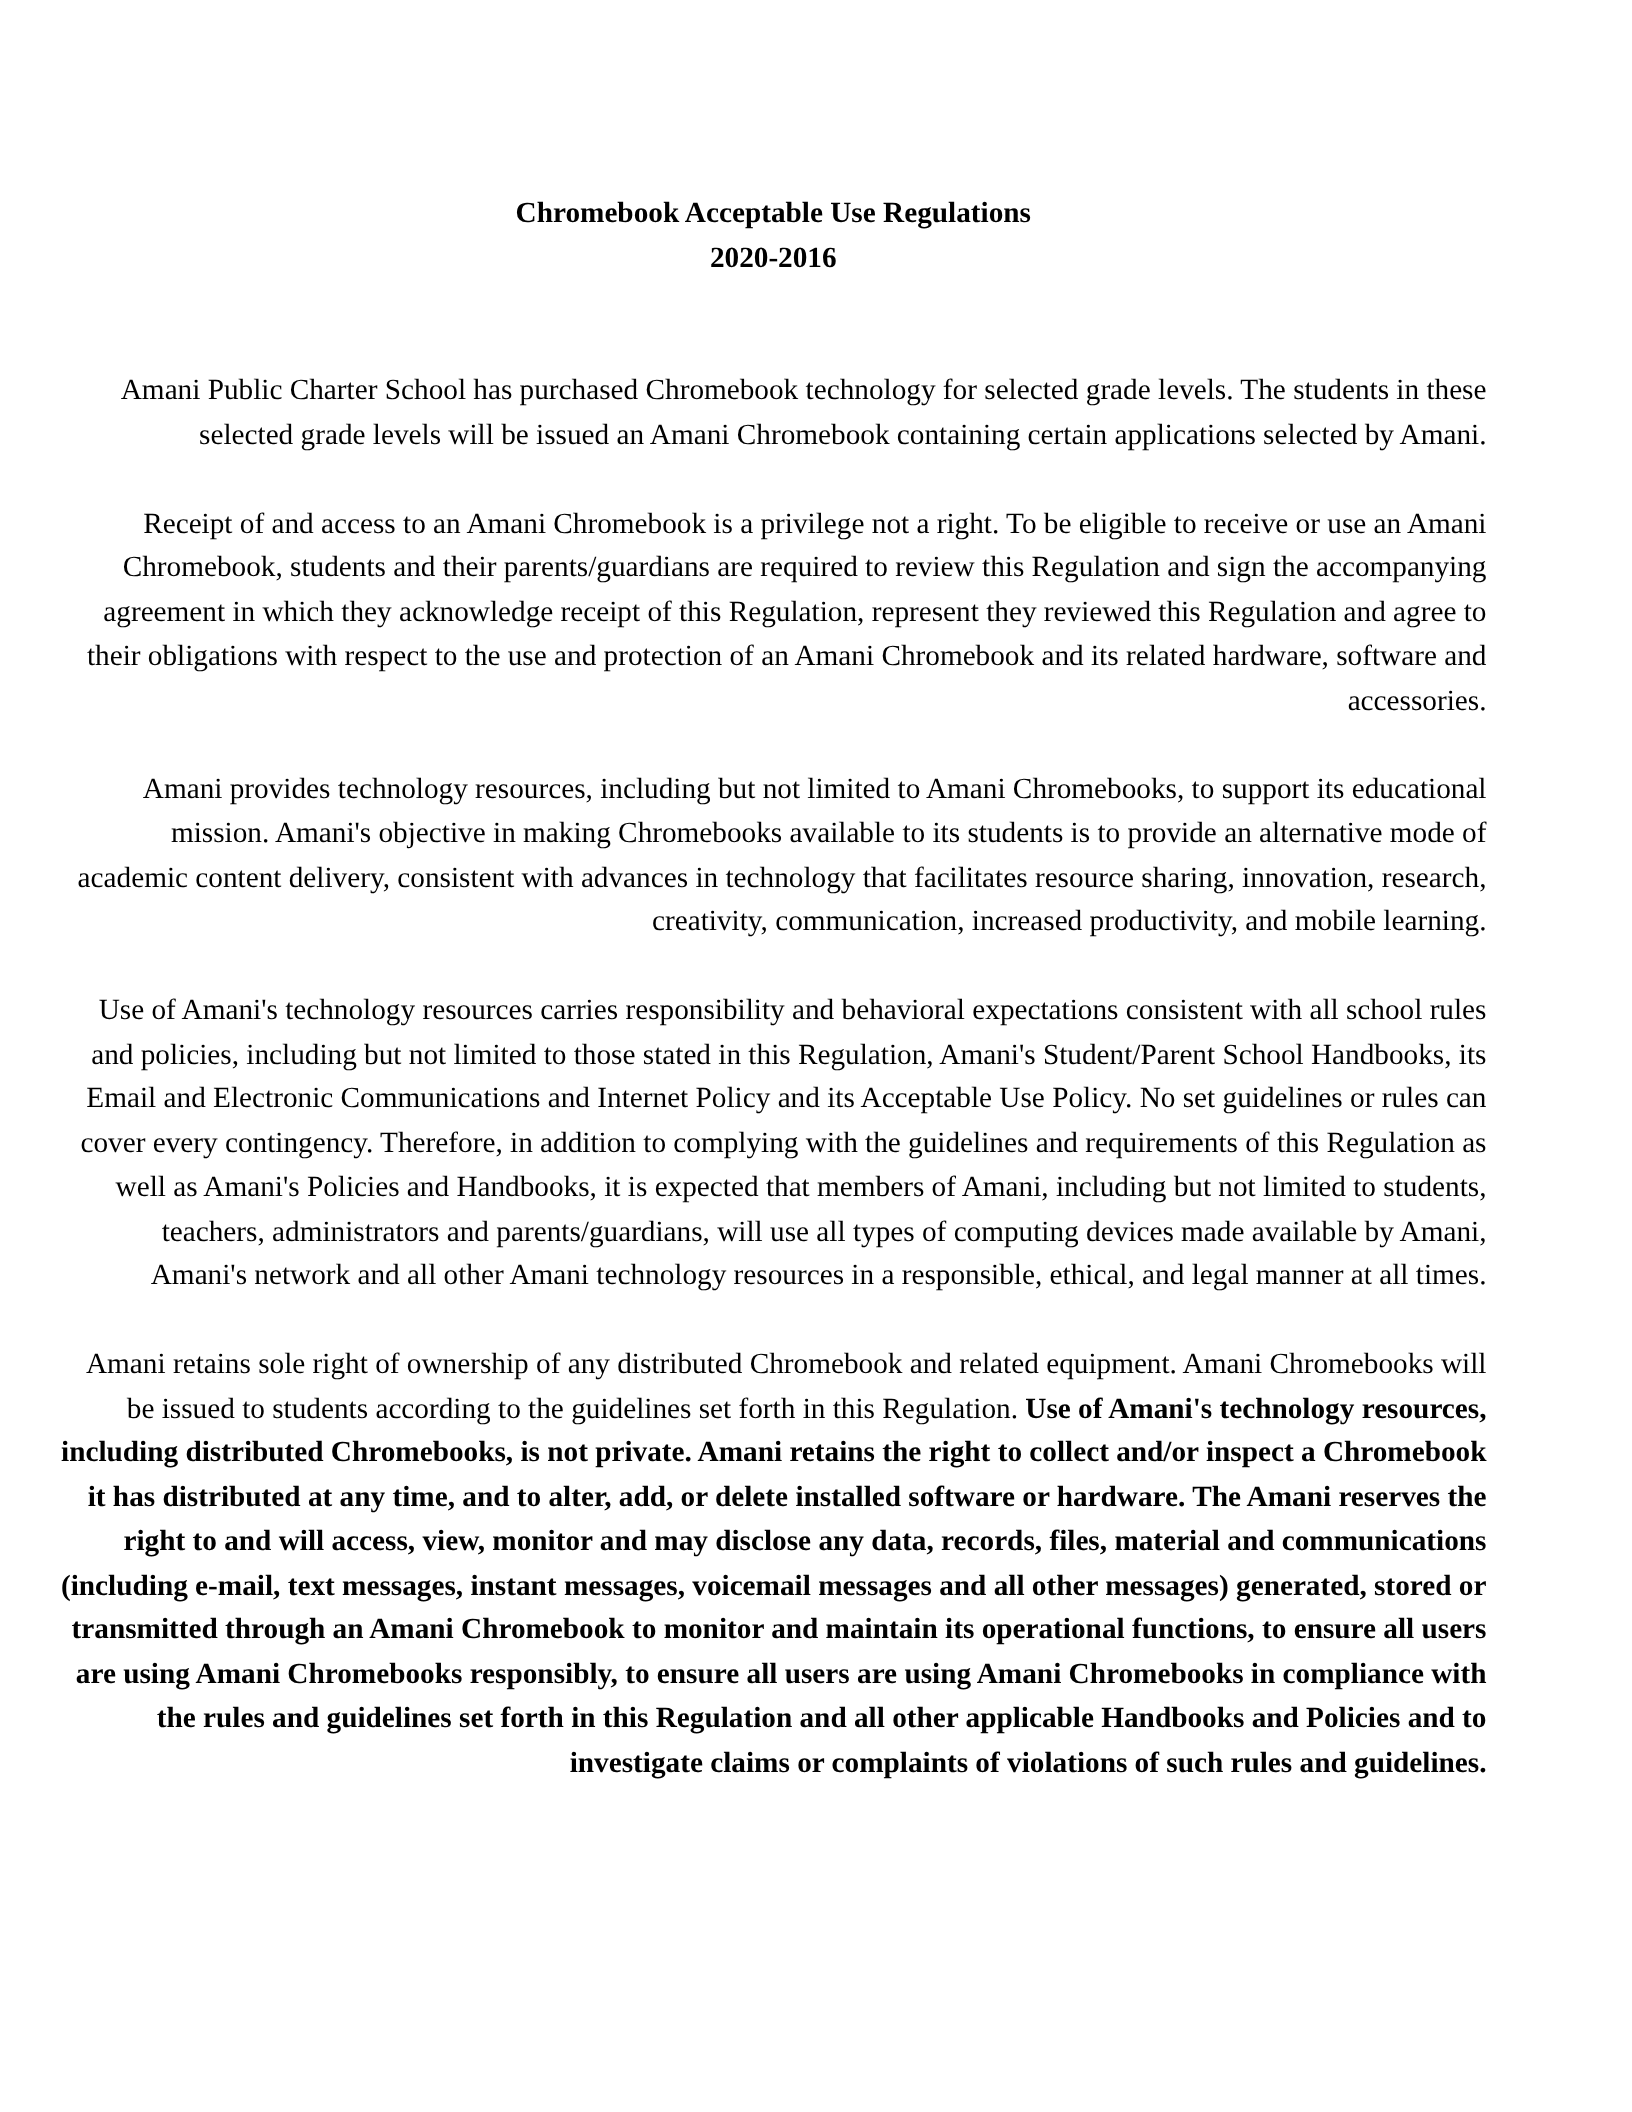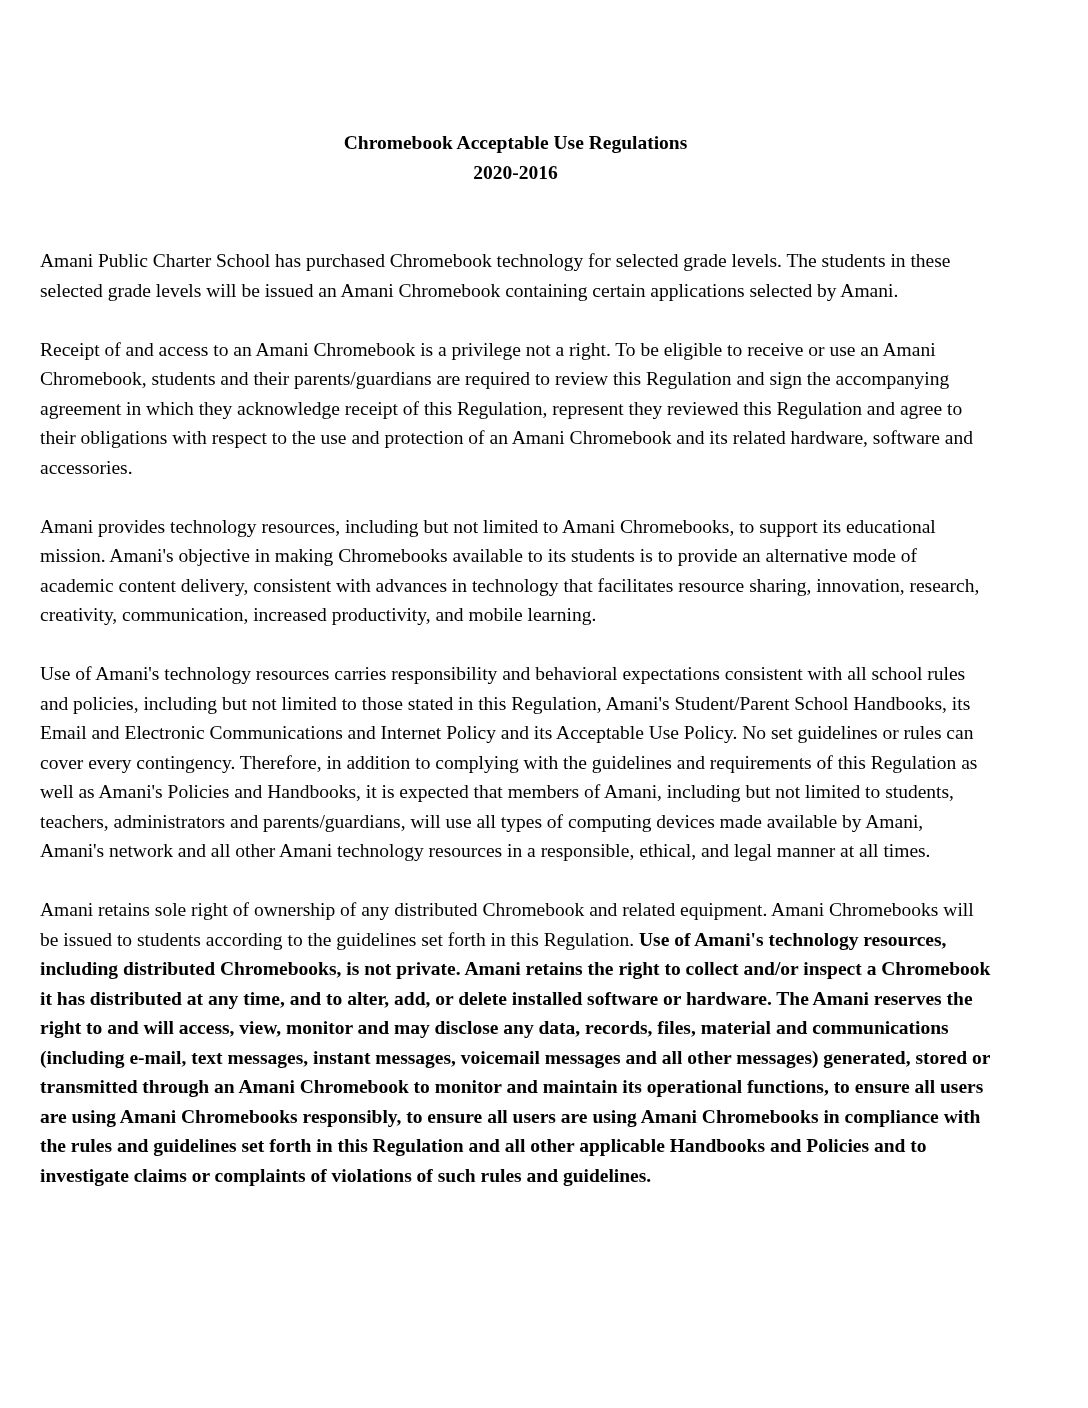--- a/index.html
+++ b/index.html
@@ -25,21 +25,21 @@
     font-weight: bold;
     font-size: 19.5px;
     line-height: 30px;
     margin: 0 0 58px 0;
   }
   .doc-title .title-line {
     display: block;
   }
   .para {
     margin: 0 0 29.5px 0;
-    text-align: left;
+    text-align: right;
   }
   .para:last-child {
     margin-bottom: 10px;
   }
   .bold-run {
     font-weight: bold;
   }
 </style>
 </head>
 <body>

